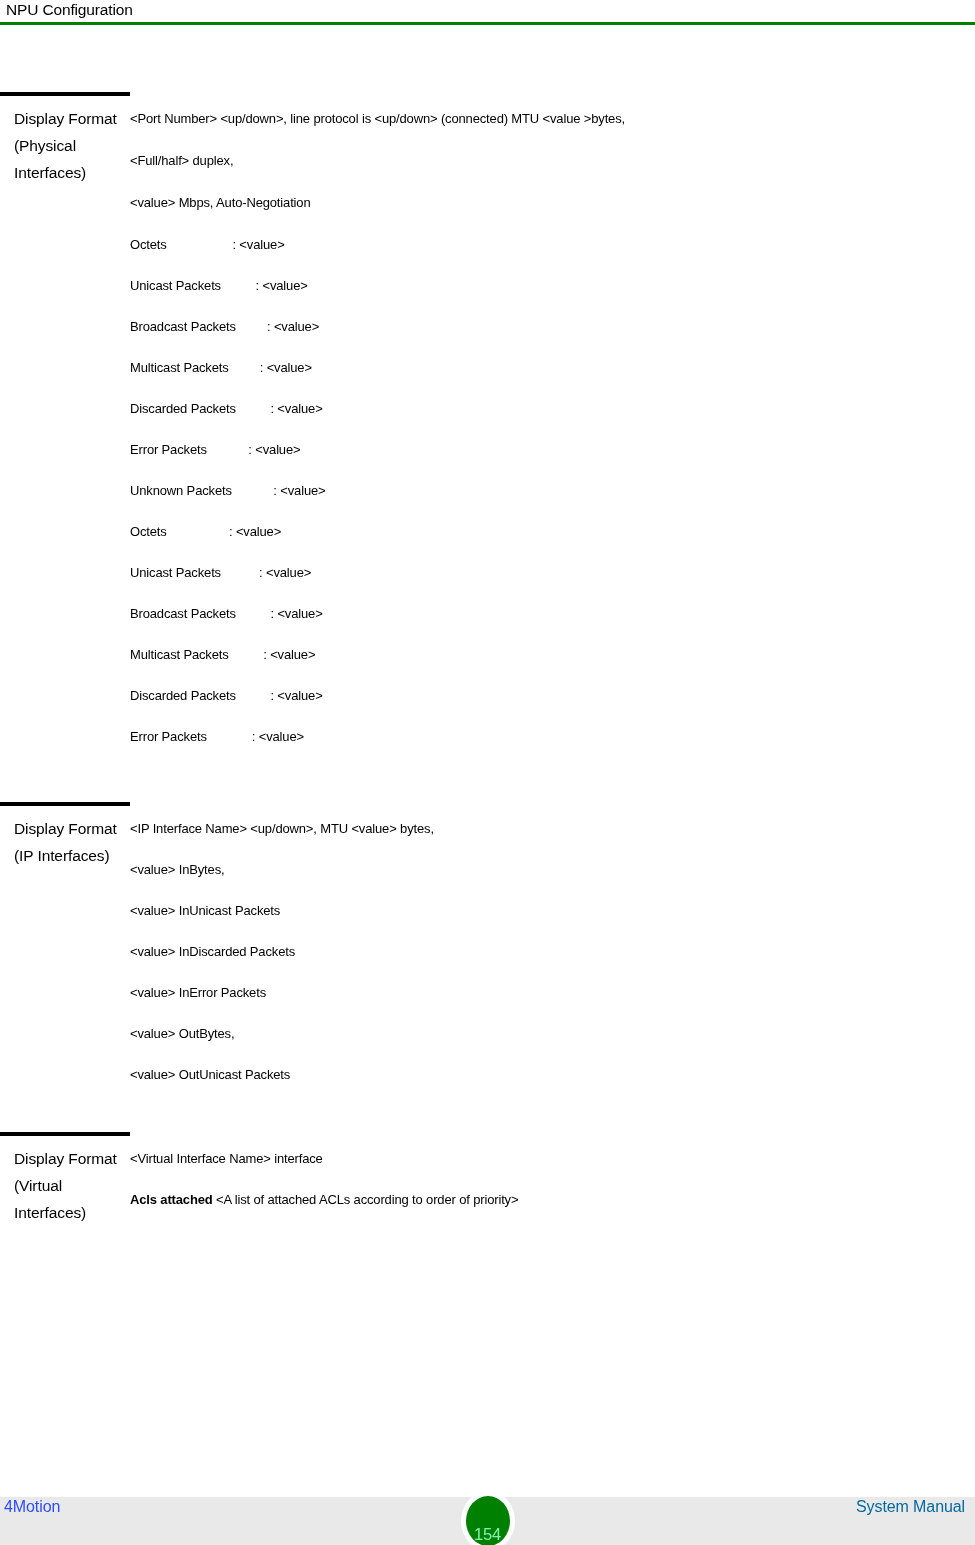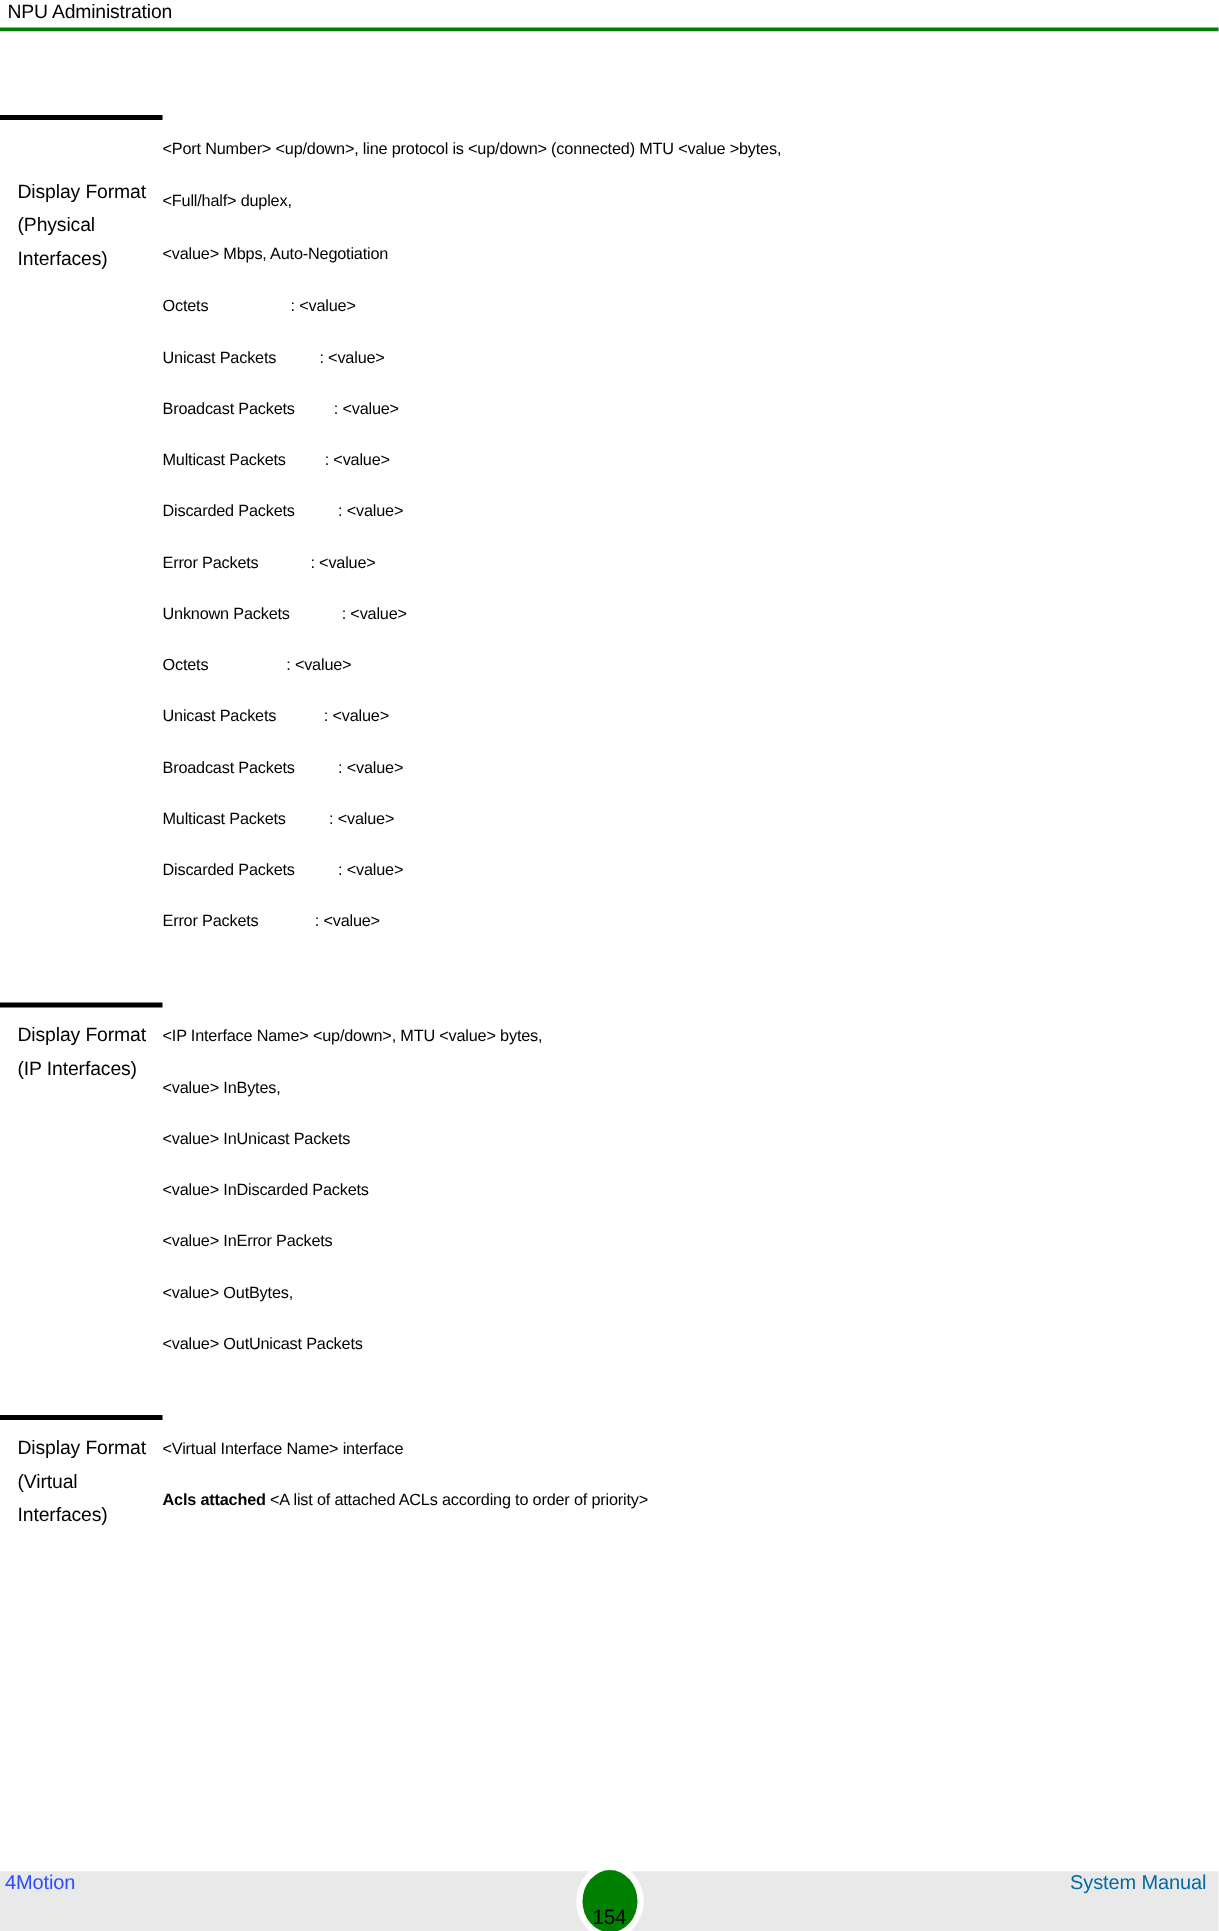--- a/index.html
+++ b/index.html
@@ -139,44 +139,44 @@
   .page-badge .disc {
     width: 44px;
     height: 50px;
     border-radius: 50%;
     background: #008000;
     display: flex;
     align-items: center;
     justify-content: center;
   }
   .page-badge .num {
-    color: #000000;
+    color: #86efac;
     font-size: 16.5px;
     line-height: 18px;
     letter-spacing: -0.2px;
     margin-top: 25px;
   }
 </style>
 </head>
 <body>
 
 <div class="page-header">
   <div class="hdr-row">
-    <span>NPU Administration</span>
+    <span>NPU Configuration</span>
   </div>
 </div>
 <div class="header-rule" style="background: rgb(0, 128, 0);"></div>
 
 <div class="content">
   <table class="spec-table">
     <tbody>
 
       <tr class="spec-row">
         <td class="c-term">
-          <div class="term-text" style="white-space: normal; margin-top: 35px;">Display Format (Physical Interfaces)</div>
+          <div class="term-text" style="white-space: normal;">Display Format (Physical Interfaces)</div>
         </td>
         <td class="c-def">
           <p class="def-line">&lt;Port Number&gt; &lt;up/down&gt;, line protocol is &lt;up/down&gt; (connected) MTU &lt;value &gt;bytes,</p>
           <p class="def-line">&lt;Full/half&gt; duplex,</p>
           <p class="def-line">&lt;value&gt; Mbps, Auto-Negotiation</p>
           <p class="def-line tight">Octets                   : &lt;value&gt;</p>
           <p class="def-line tight">Unicast Packets          : &lt;value&gt;</p>
           <p class="def-line tight">Broadcast Packets         : &lt;value&gt;</p>
           <p class="def-line tight">Multicast Packets         : &lt;value&gt;</p>
           <p class="def-line tight">Discarded Packets          : &lt;value&gt;</p>

